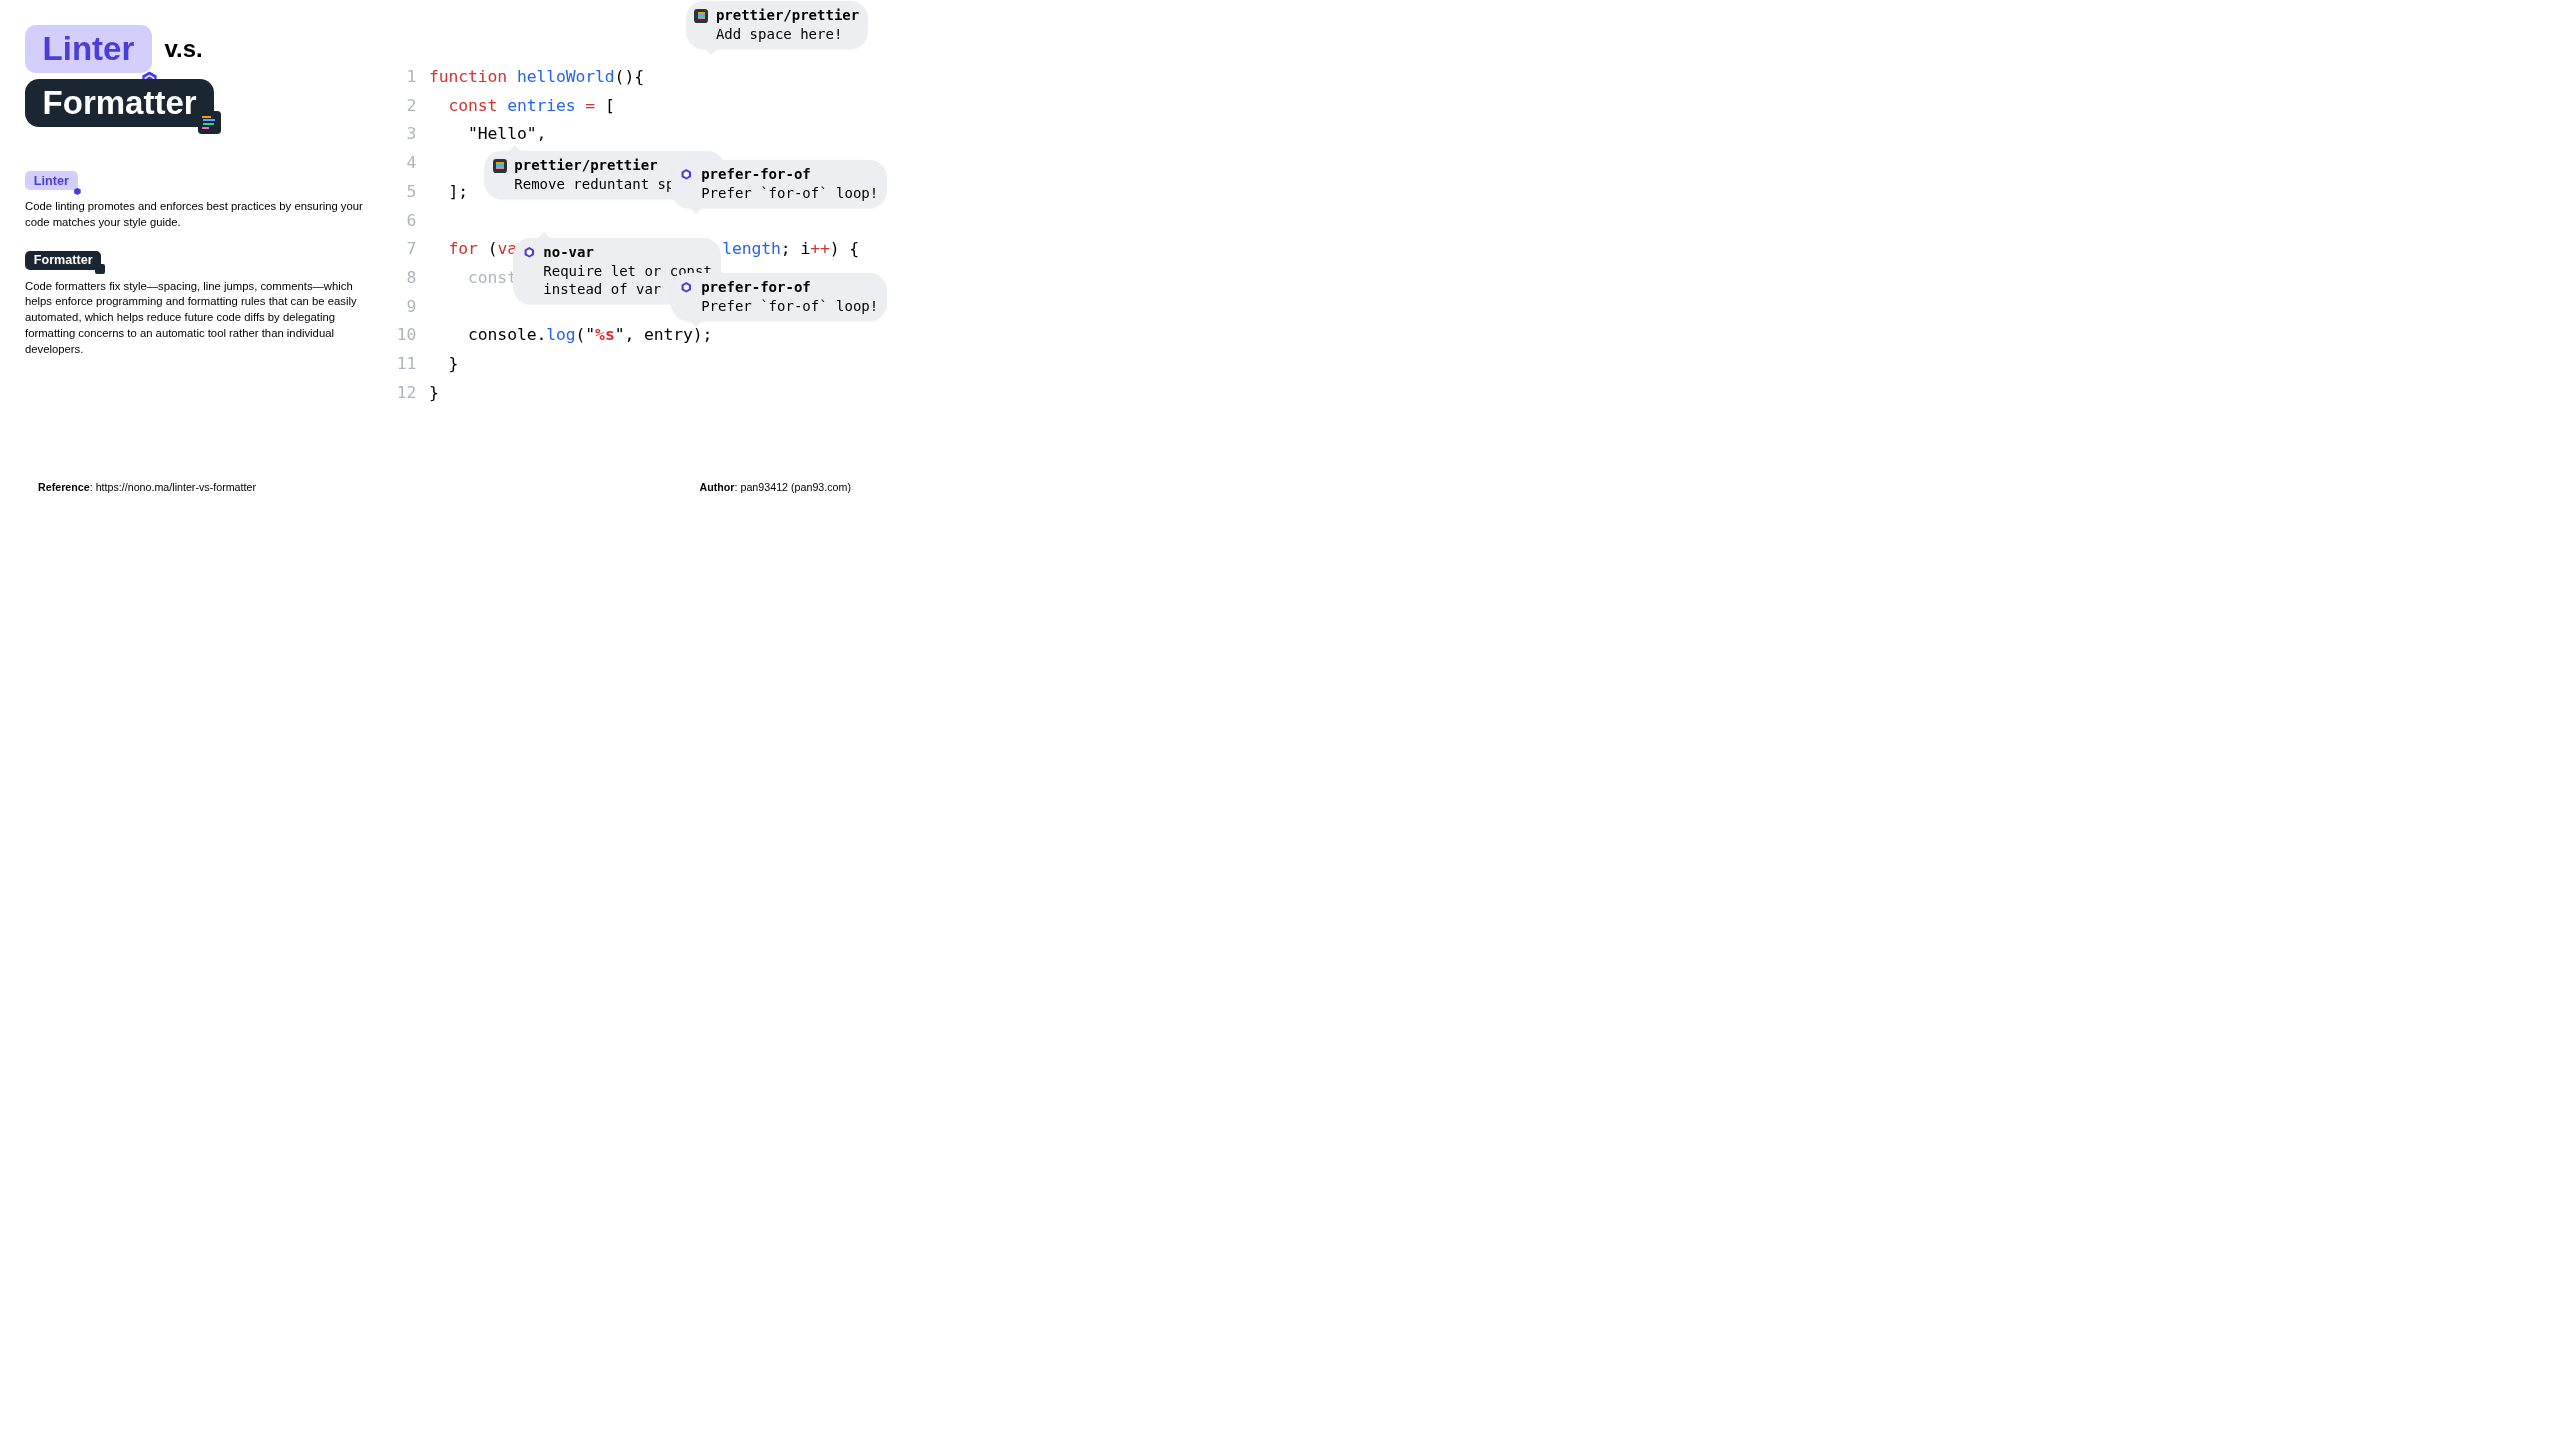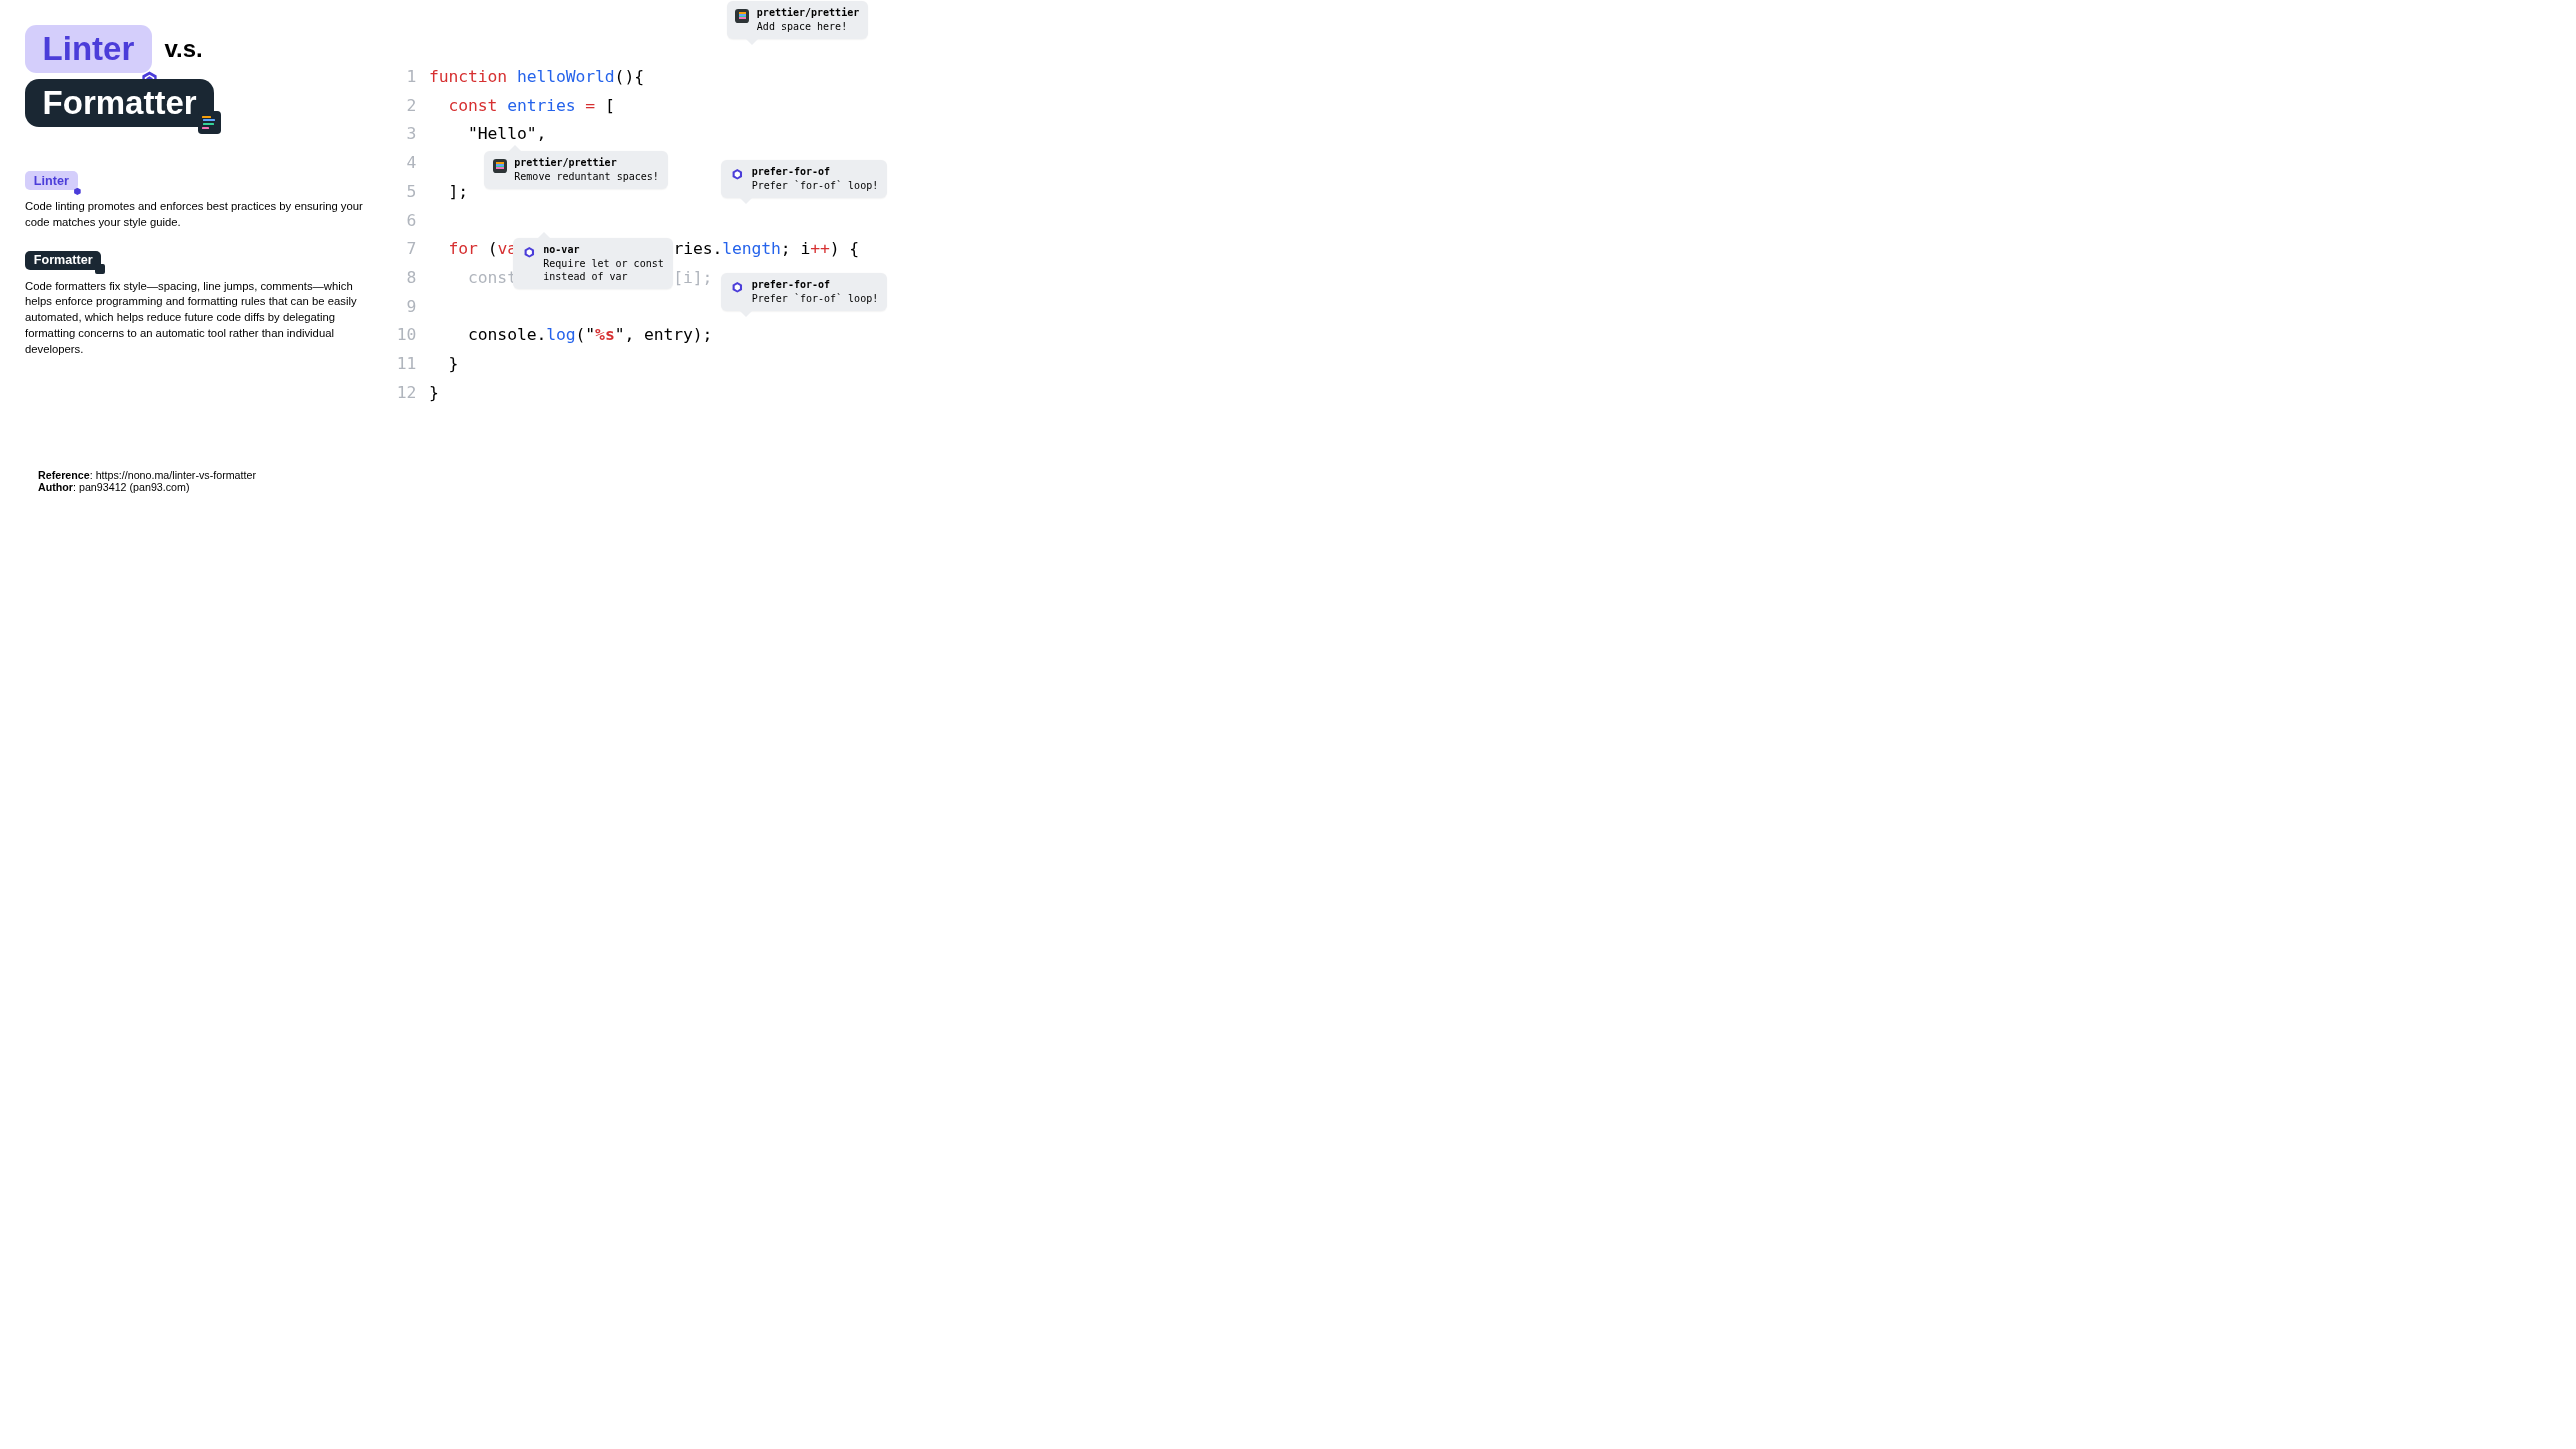--- a/index.html
+++ b/index.html
@@ -72,45 +72,45 @@
 .tok-str { color: #000; }
 .tok-num { color: #2563eb; }
 .tok-op { color: #d63031; }
 .tok-id { color: #000; }
 .tok-dim { color: #b0b5bd; }
 .tok-fmt { color: #d63031; font-weight: 600; }
 
 .tooltip {
   position: absolute;
   background: #eceef1;
-  border-radius: 6px;
+  border-radius: 18px;
   padding: 6.3px 8.8px 6.3px 8.8px;
   font-family: "SF Mono", ui-monospace, Menlo, Consolas, monospace;
-  font-size: 10px;
+  font-size: 14px;
   display: flex;
   align-items: flex-start;
   gap: 7.5px;
   box-shadow: 0 0.6px 1.3px rgba(0,0,0,0.05);
 }
 .tooltip-icon { width: 14px; height: 14px; border-radius: 3.1px; flex-shrink: 0; margin-top: 1.3px; display: flex; align-items: center; justify-content: center; }
 .tooltip-icon.prettier { background: #2d3436; }
 .tooltip-icon.prettier::after { content: ""; width: 7.5px; height: 7.5px; background: linear-gradient(180deg, #f59e0b 0 25%, #60a5fa 25% 50%, #34d399 50% 75%, #f472b6 75% 100%); }
 .tooltip-icon.eslint { background: transparent; }
 .tooltip-body { display: flex; flex-direction: column; gap: 1.3px; }
 .tooltip-title { font-weight: 700; color: #000; }
 .tooltip-msg { color: #000; line-height: 1.3; }
 .tooltip::after {
   content: ""; position: absolute; width: 0; height: 0;
   border-left: 6.3px solid transparent; border-right: 6.3px solid transparent;
   border-top: 6.3px solid #eceef1;
 }
 .tooltip.tail-bl::after { bottom: -5.7px; left: 19px; }
 .tooltip.tail-tl::after { top: -5.7px; left: 25px; border-top: none; border-bottom: 6.3px solid #eceef1; }
 
-.footer { position: absolute; bottom: 16.4px; left: 38px; right: 55px; display: flex; justify-content: space-between; font-size: 10.7px; flex-direction: column; }
+.footer { position: absolute; bottom: 16.4px; left: 38px; right: 55px; display: flex; justify-content: space-between; font-size: 10.7px; }
 .footer b { font-weight: 700; }
 </style>
 </head>
 <body>
 
 <div class="container">
   <div class="left-panel">
     <div class="title-row">
       <span class="badge-linter">
         <span>Linter</span>

